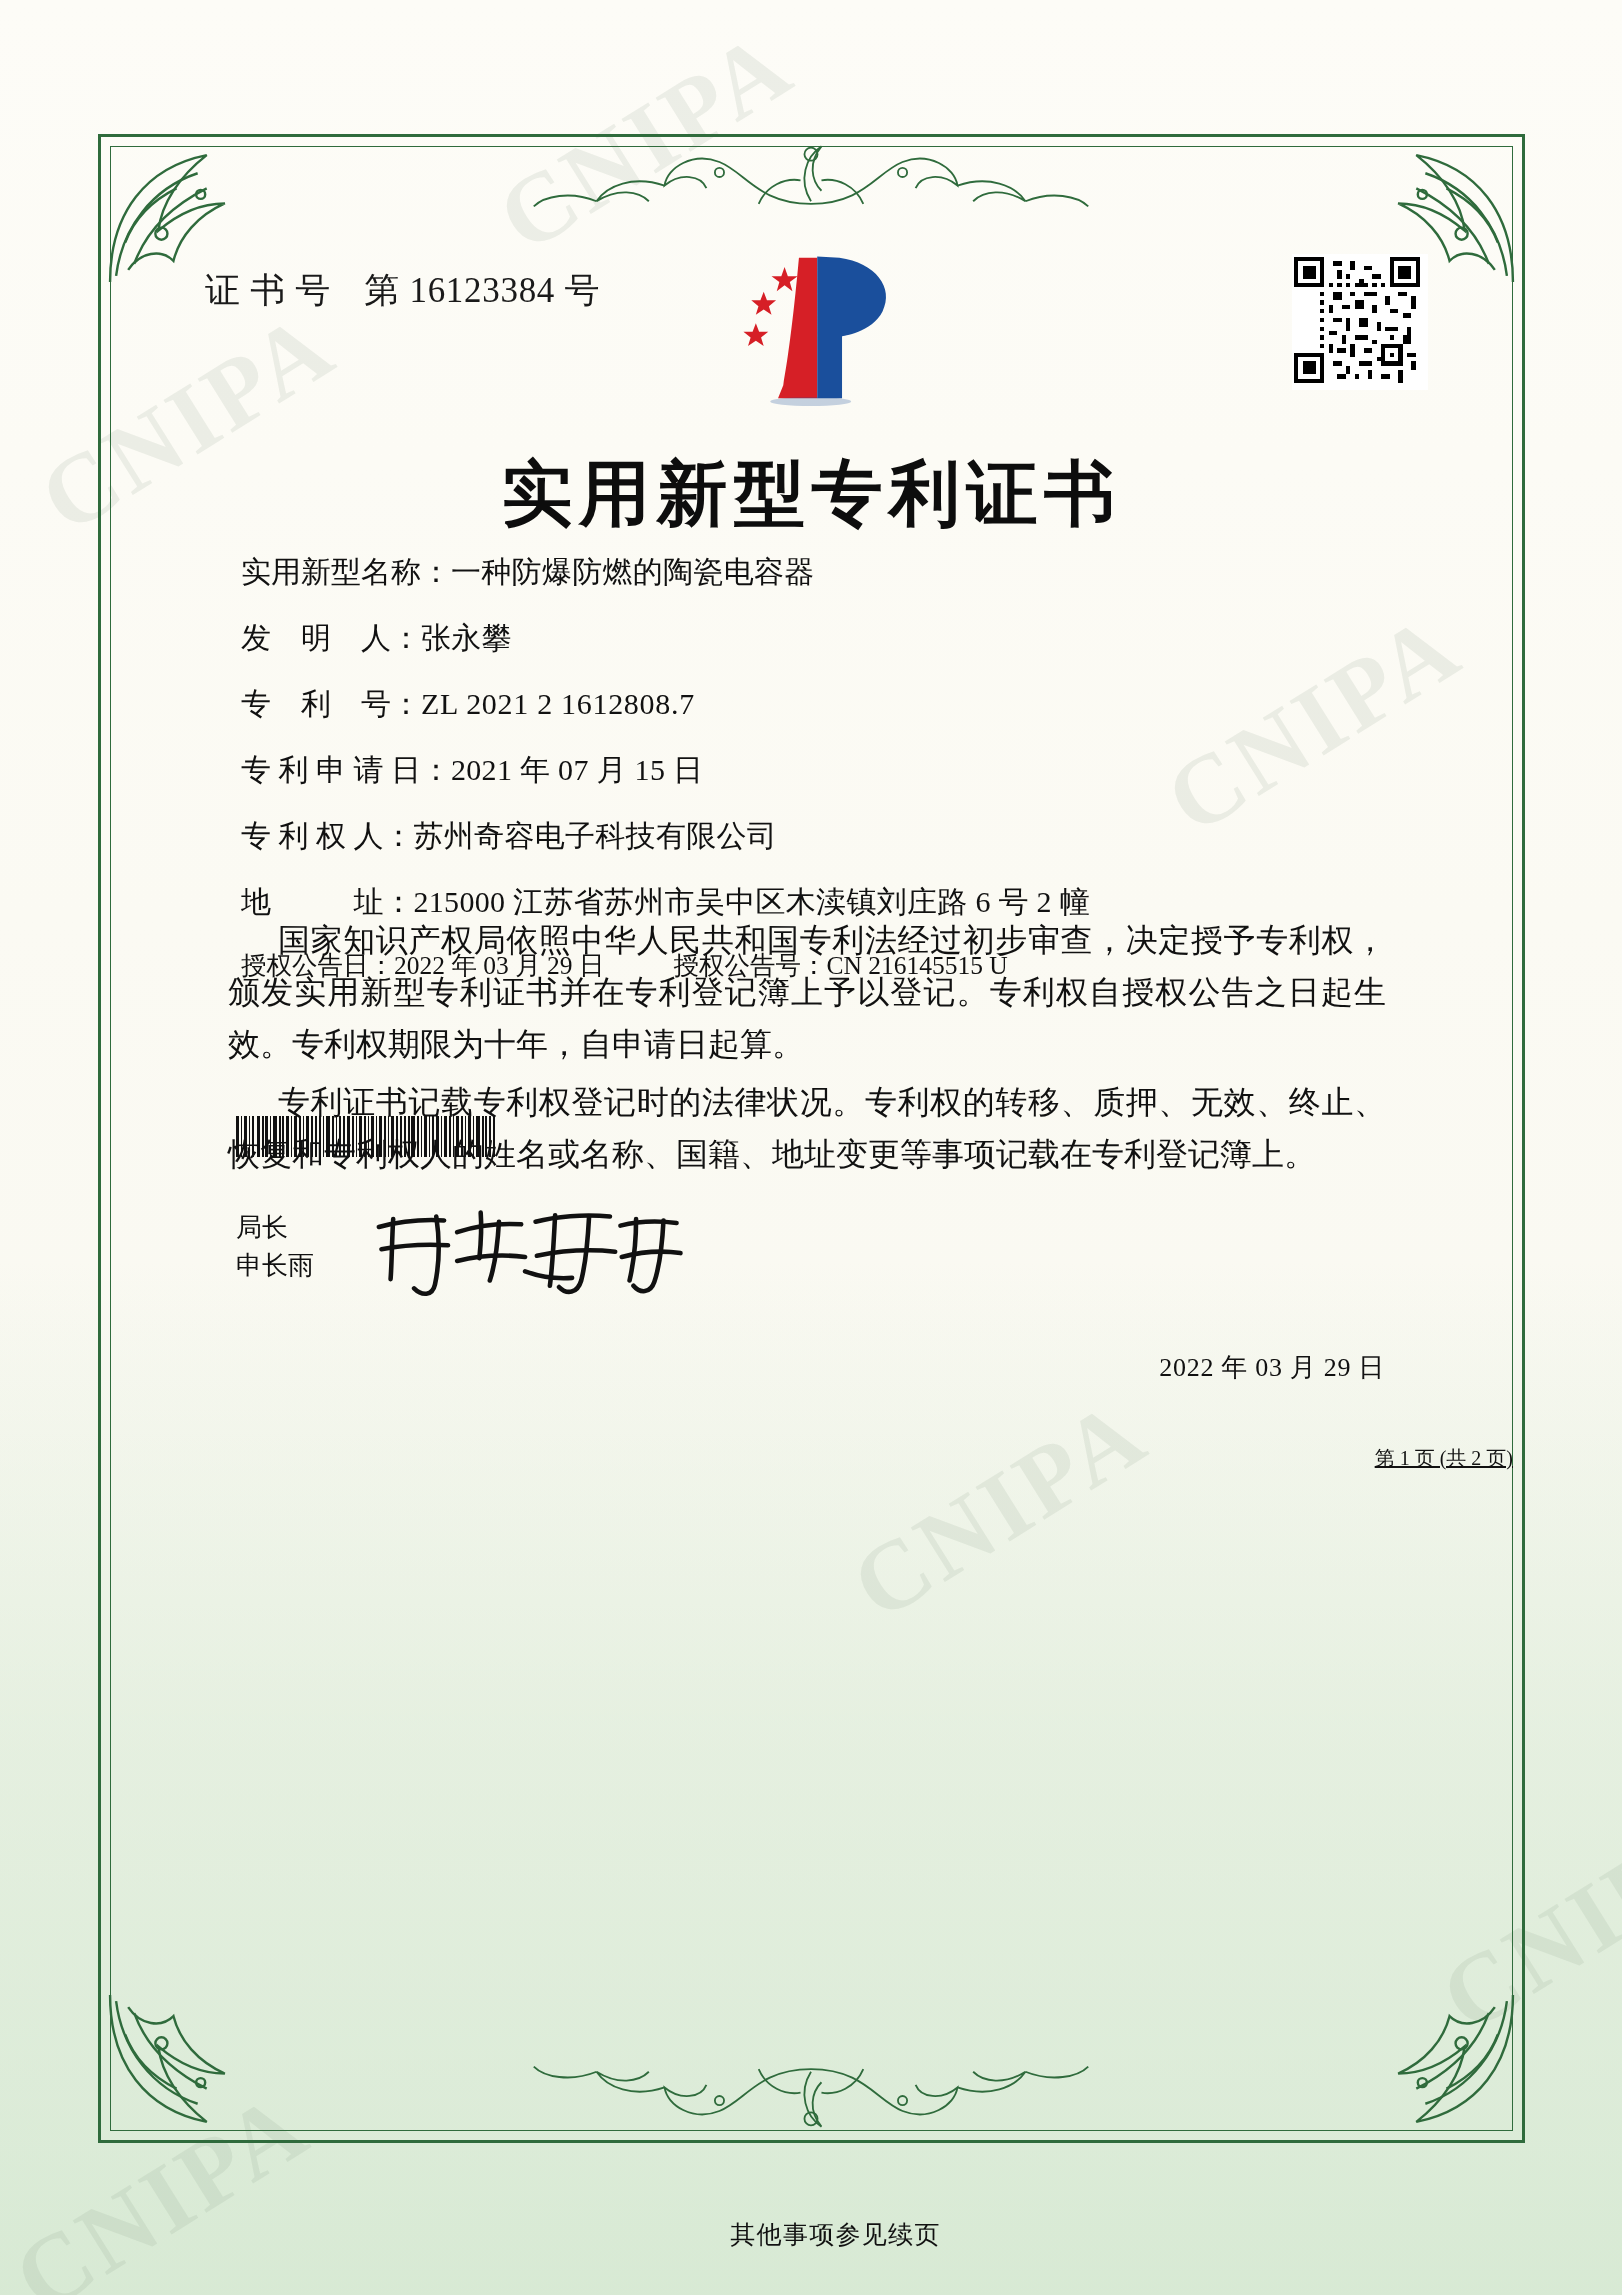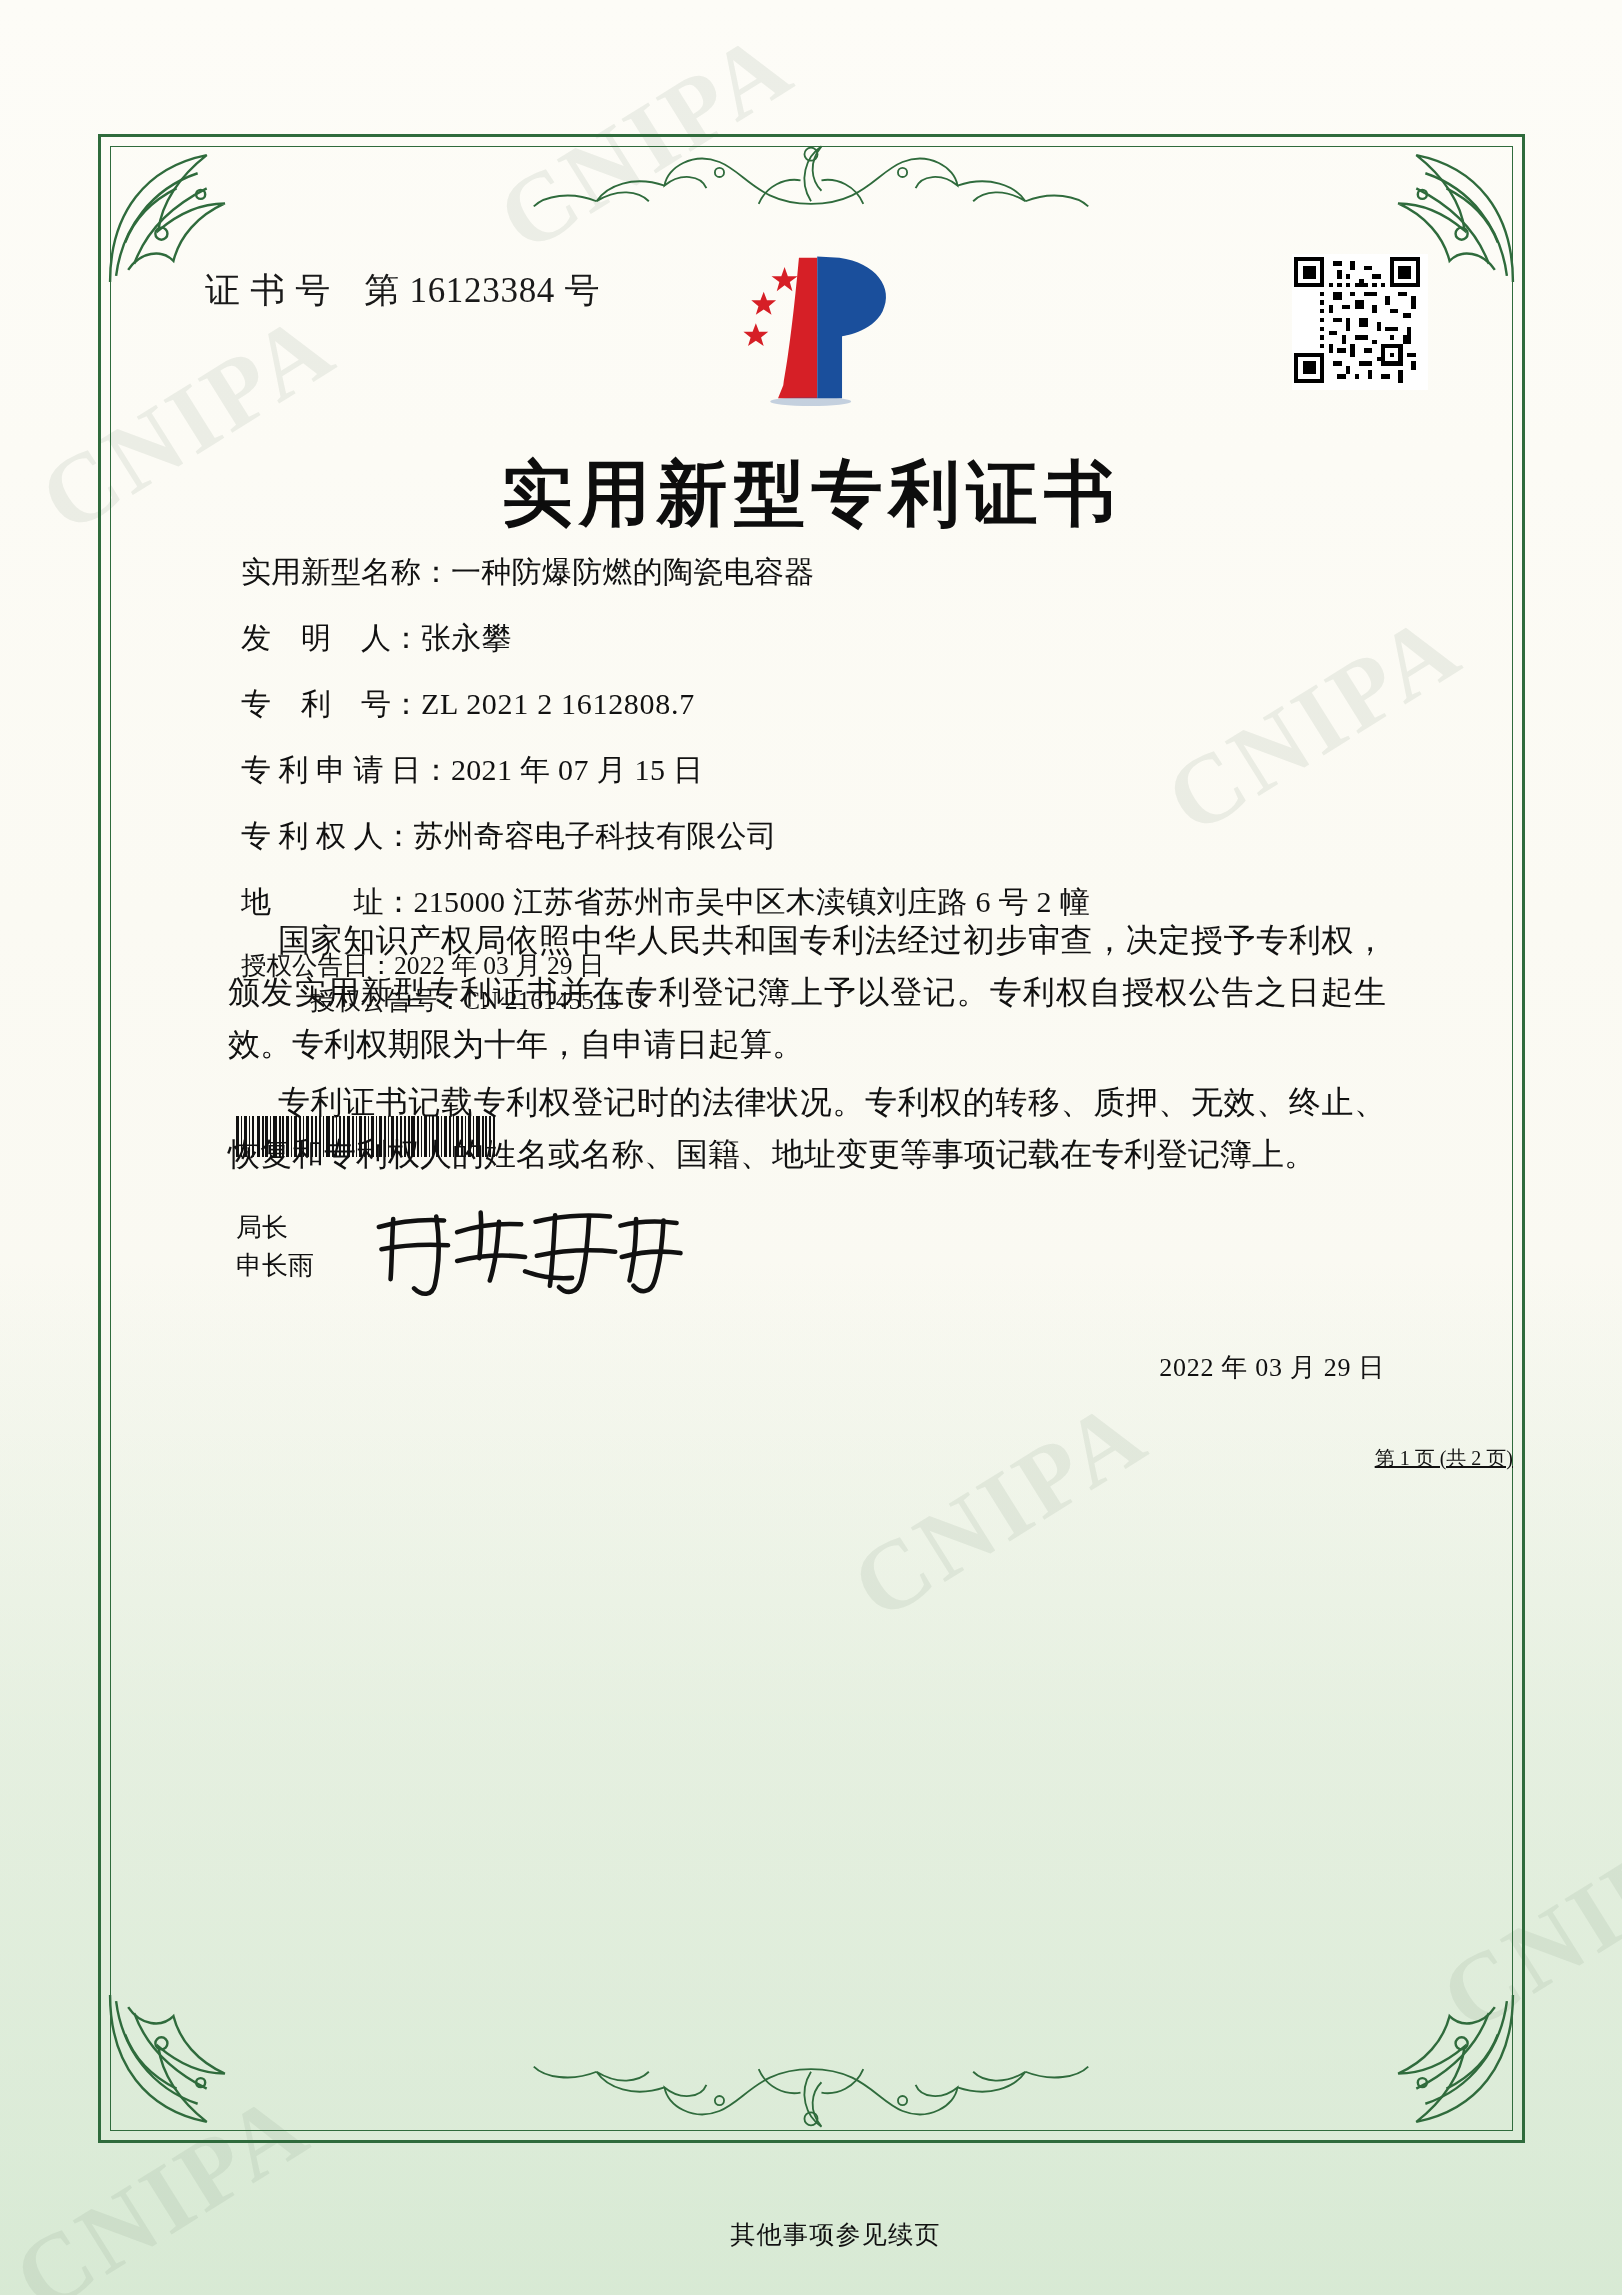--- a/index.html
+++ b/index.html
@@ -149,25 +149,24 @@
   .field-value {
     white-space: pre;
     letter-spacing: 0.3px;
   }
   .field-value.mono {
     font-family: "Liberation Serif", serif;
     letter-spacing: 0.7px;
   }
   .row-two-col {
     display: flex;
-    align-items: flex-start;
+    align-items: center;
     font-size: 25.5px;
     color: #111;
     margin-bottom: 19.6px;
-    flex-direction: column;
   }
   .row-two-col .seg2 { margin-left: 69px; }
 
   
   .paras {
     position: absolute;
     left: 118px; top: 769px;
     width: 1158px;
     font-size: 32px;
     line-height: 1.62;

